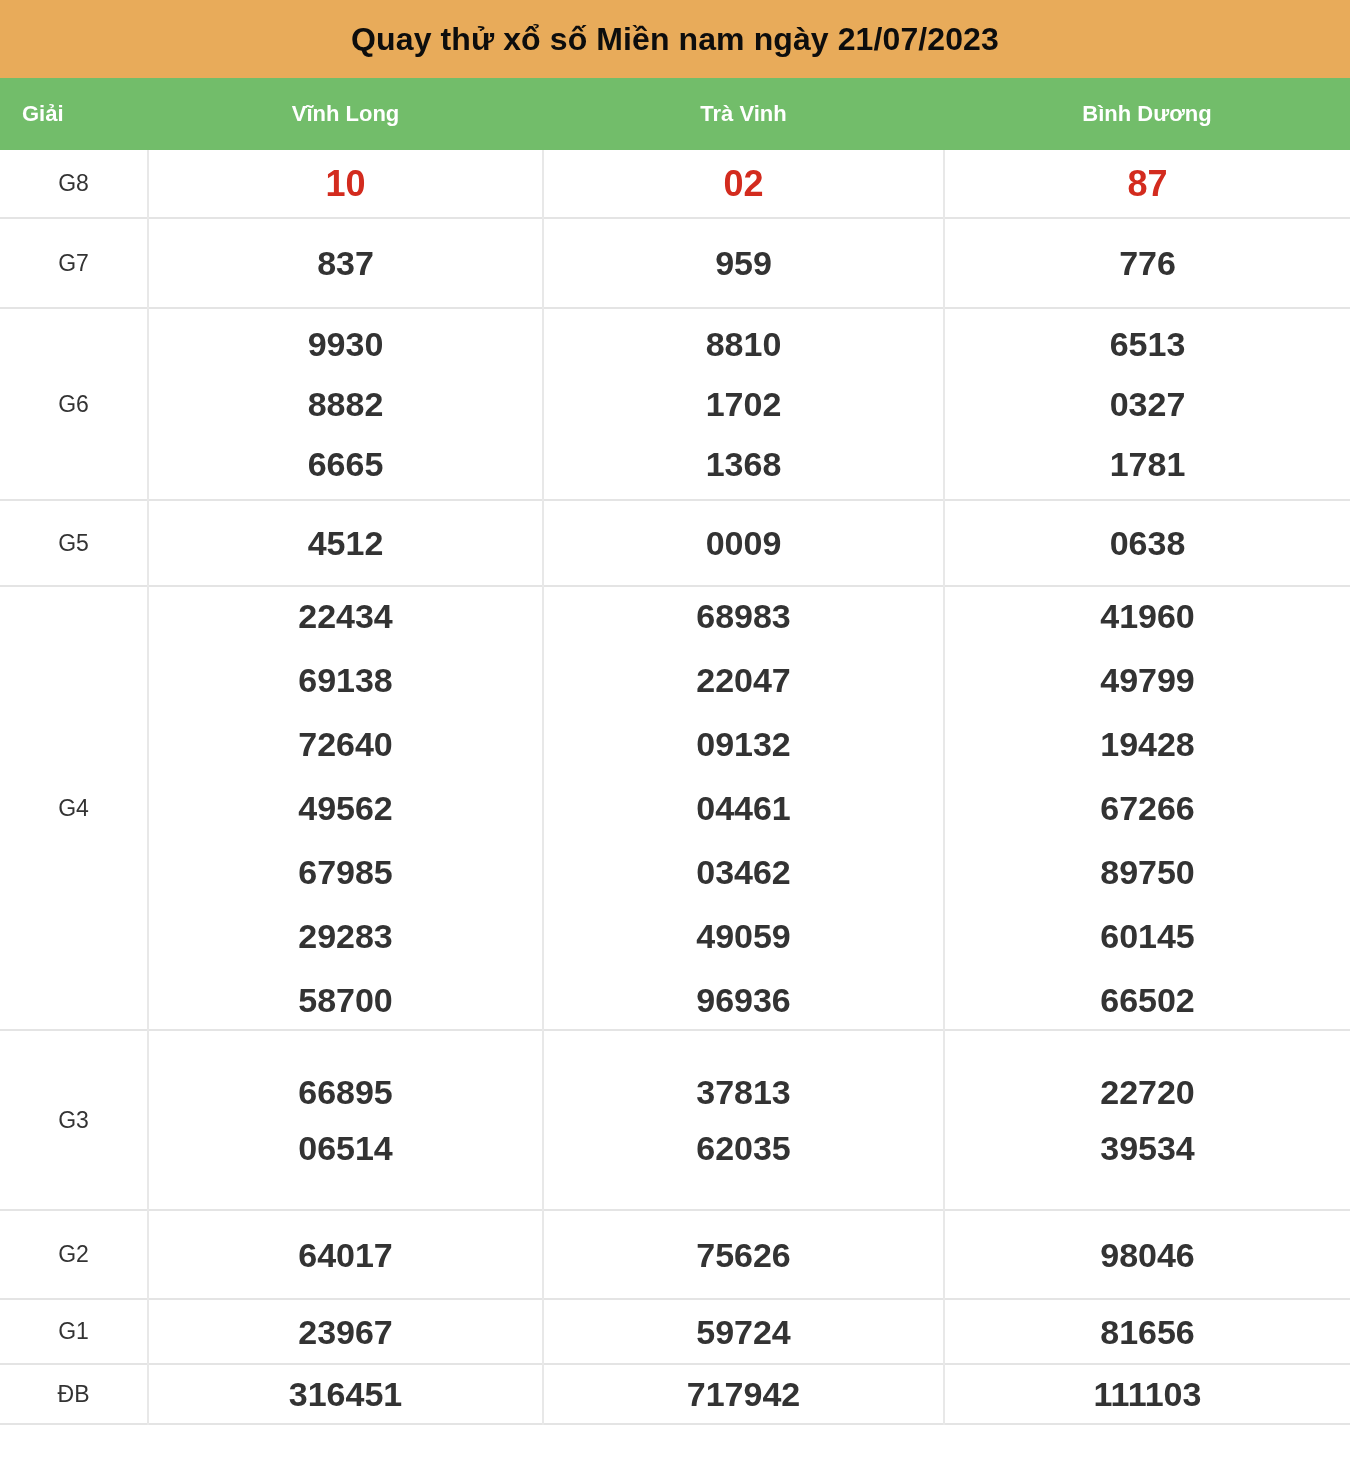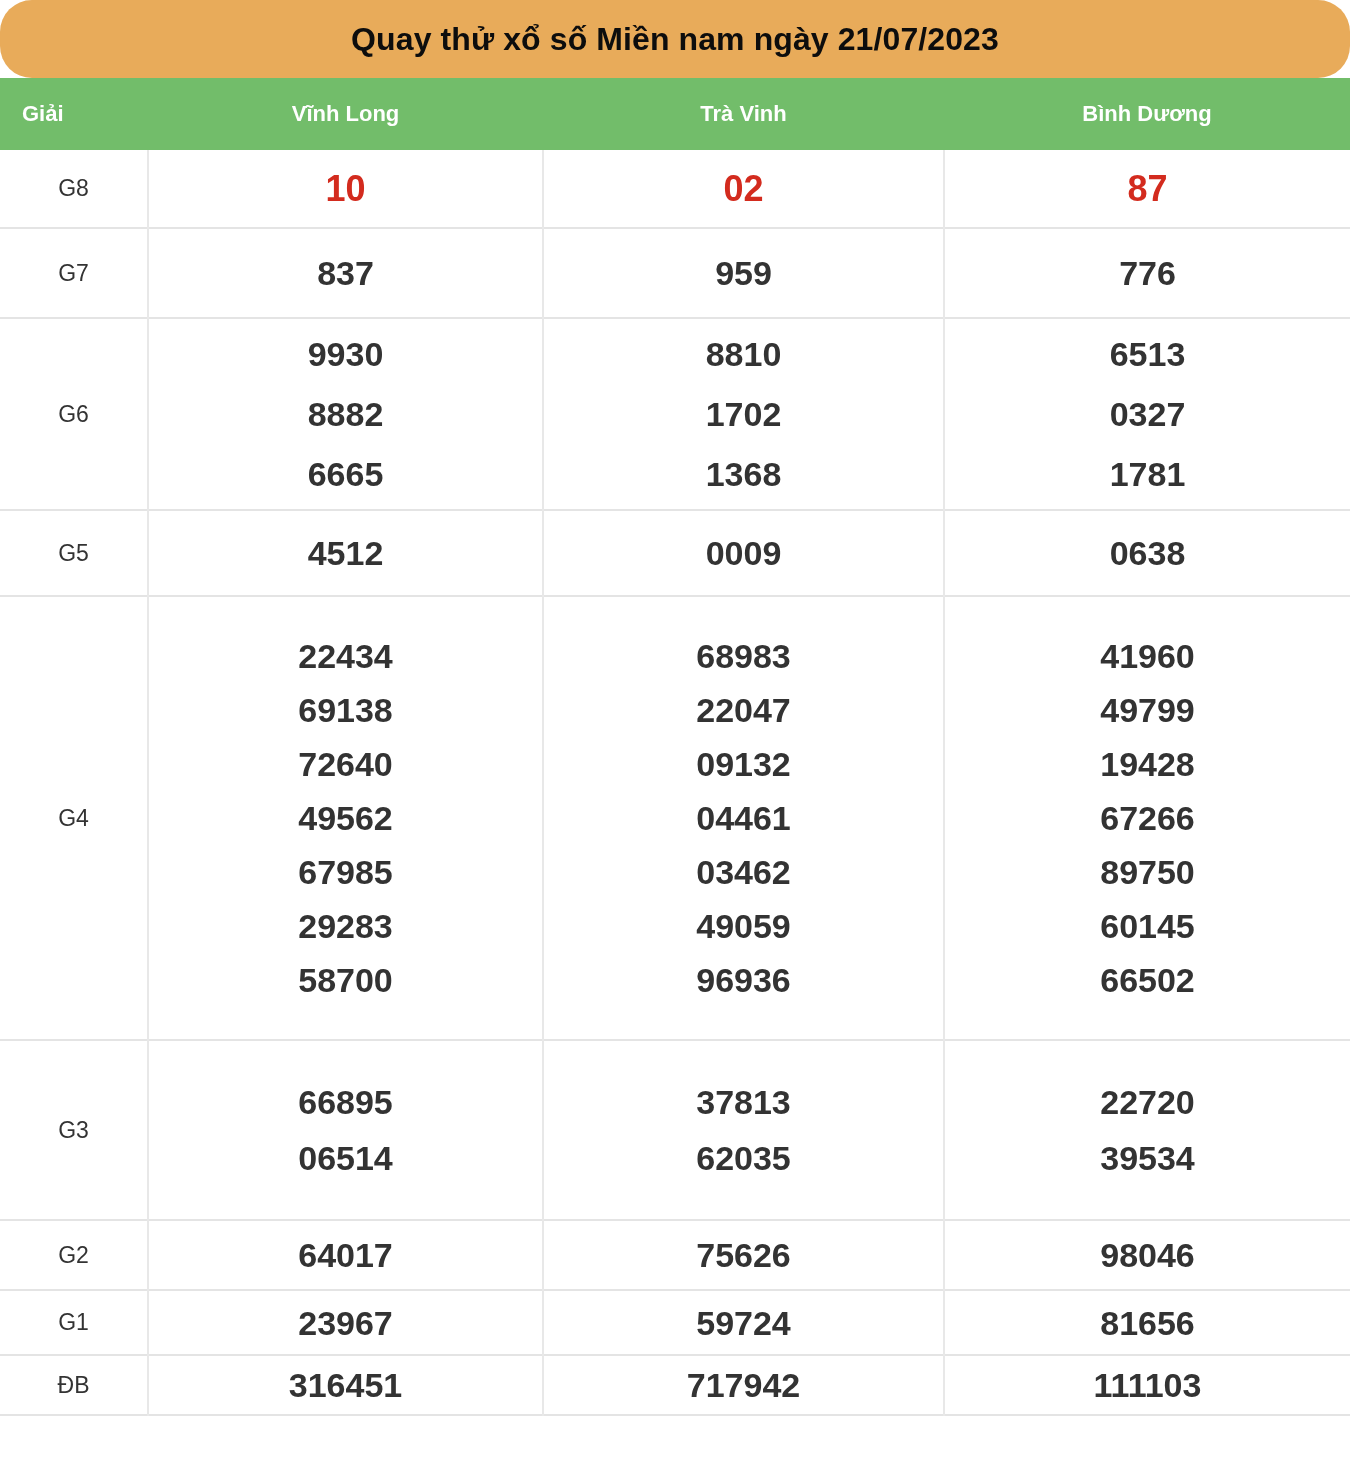--- a/index.html
+++ b/index.html
@@ -19,21 +19,20 @@
     overflow: hidden;
   }
 
   
   .title-band {
     height: 78px;
     background: #e8ab5a;
     display: flex;
     align-items: center;
     justify-content: center;
-    border-radius: 32px;
   }
   .title-band .title-text {
     font-size: 32px;
     font-weight: bold;
     color: #0d0d0d;
     letter-spacing: 0.1px;
     white-space: nowrap;
   }
 
   
@@ -117,30 +116,30 @@
   
   .stack {
     display: flex;
     flex-direction: column;
     justify-content: center;
     align-items: center;
   }
   .stack .num + .num { margin-top: 26px; }
 
   
-  tr.r-g8 { height: 78px; }
+  tr.r-g8 { height: 68px; }
   tr.r-g7 { height: 90px; }
   tr.r-g6 { height: 192px; }
   tr.r-g5 { height: 86px; }
   tr.r-g4 { height: 444px; }
   tr.r-g3 { height: 180px; }
-  tr.r-g2 { height: 70px; margin-top: 40px; }
+  tr.r-g2 { height: 89px; margin-top: 40px; }
   tr.r-g1 { height: 65px; }
 
-  tr.r-g4 .stack .num + .num { margin-top: 20px; }
+  tr.r-g4 .stack .num + .num { margin-top: 30px; }
   tr.r-g6 .stack .num + .num { margin-top: 26px; }
   tr.r-g3 .stack .num + .num { margin-top: 22px; }
 </style>
 </head>
 <body>
 
 <div id="lottery-root">
 
   <div class="title-band">
     <span class="title-text">Quay thử xổ số Miền nam ngày 21/07/2023</span>

